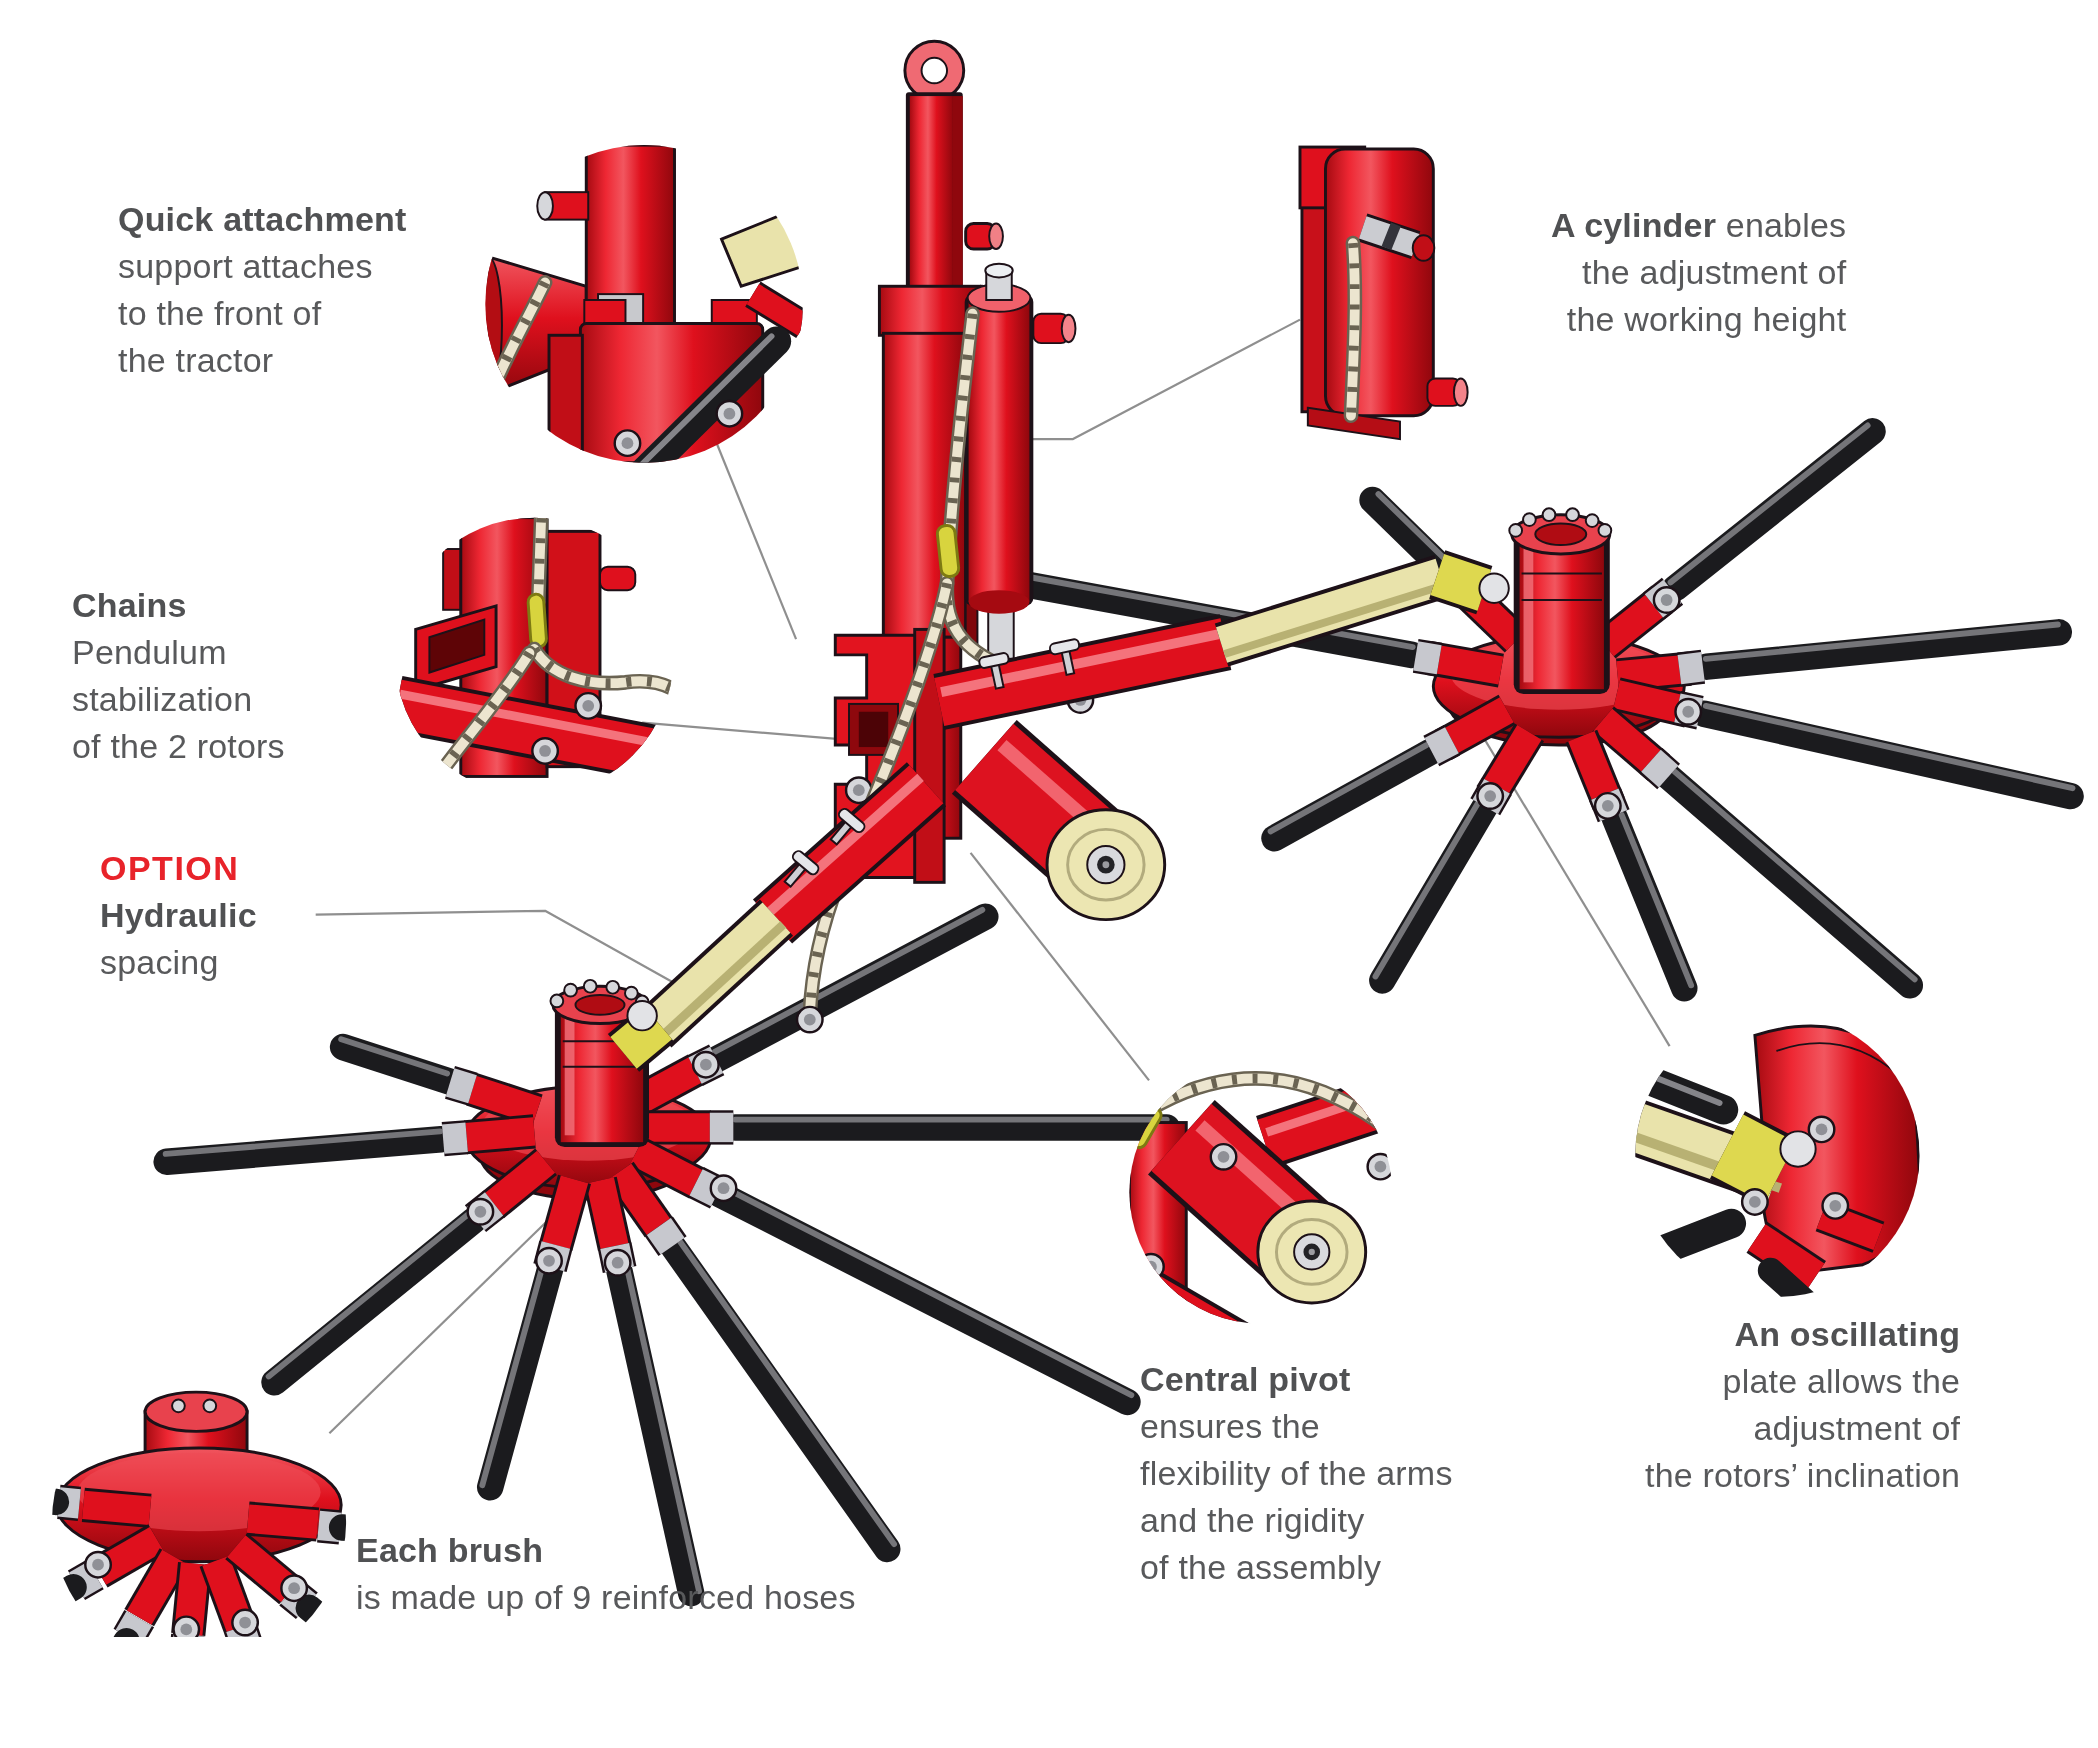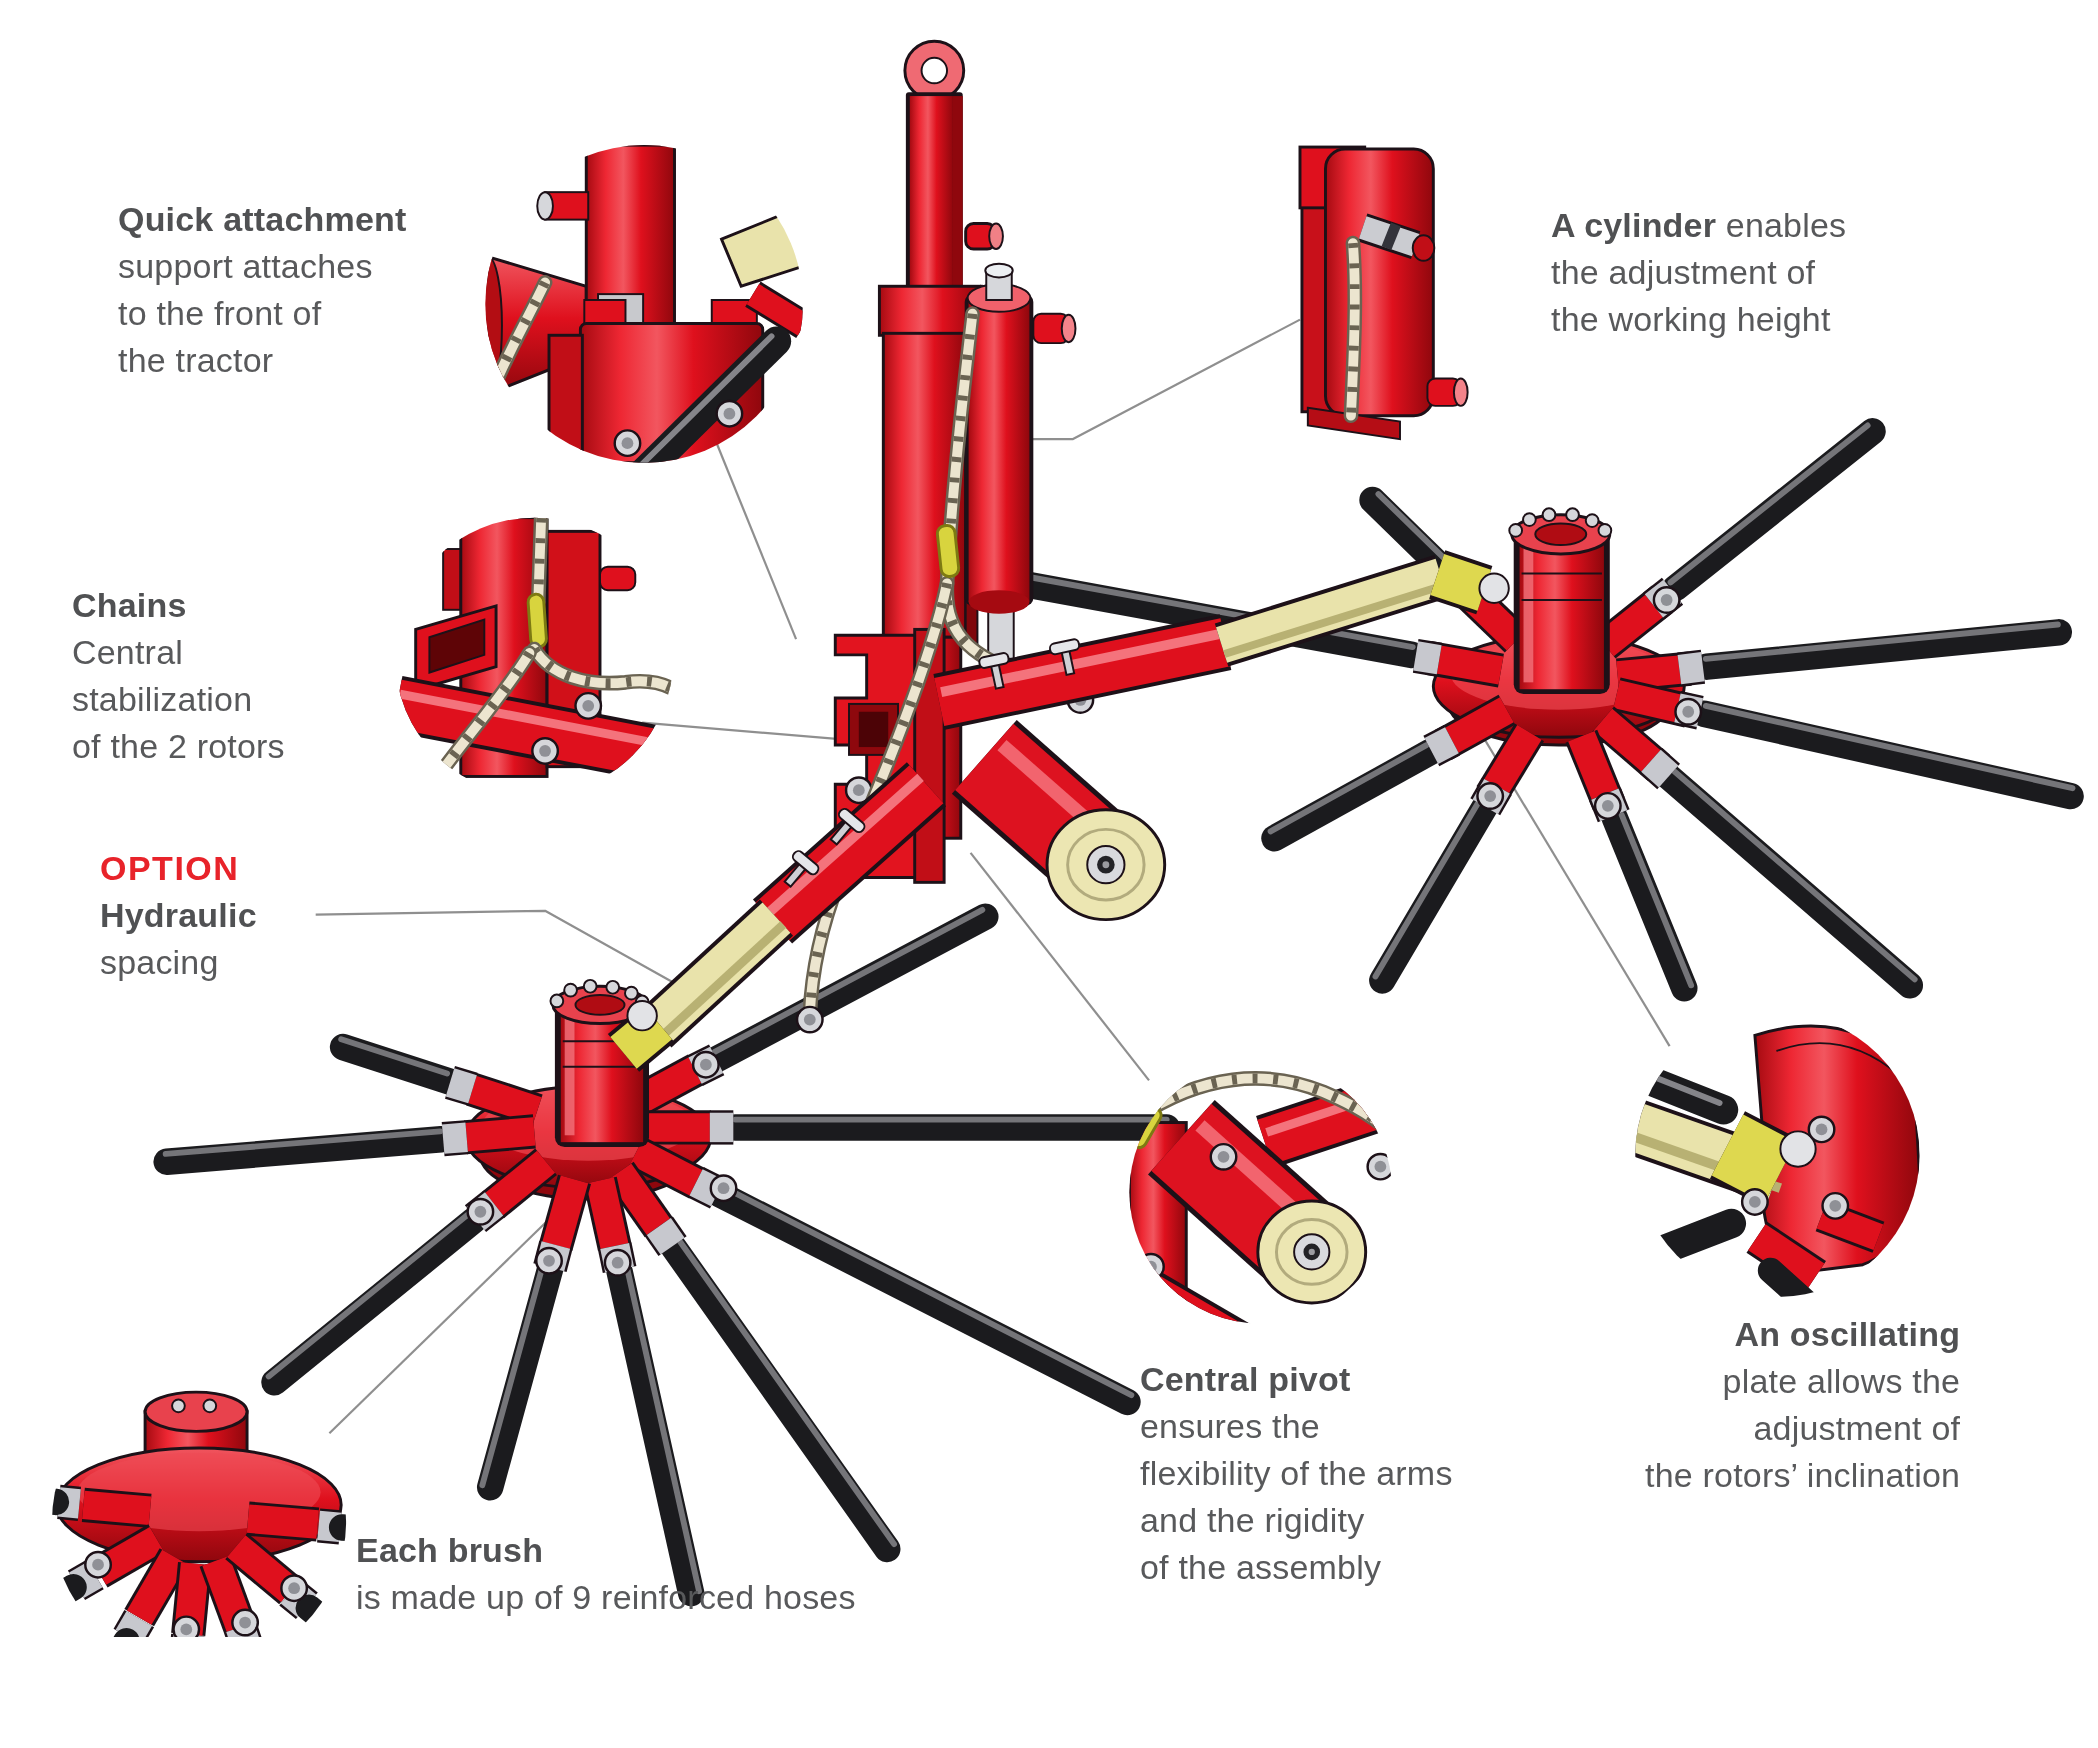--- a/index.html
+++ b/index.html
@@ -516,28 +516,28 @@
   </g>
 </svg>
 
 <div>
       <div class="ann" style="left: 118px; top: 196px;">
         <div class="ann-line"><span class="seg-b">Quick attachment</span></div>
         <div class="ann-line"><span class="seg-r">support attaches</span></div>
         <div class="ann-line"><span class="seg-r">to the front of</span></div>
         <div class="ann-line"><span class="seg-r">the tractor</span></div>
       </div>
-      <div class="ann" style="left: 1551px; top: 202px;">
+      <div class="ann" style="left: 1551px; top: 202px; text-align: right;">
         <div class="ann-line"><span class="seg-b">A cylinder</span><span class="seg-r"> enables</span></div>
         <div class="ann-line"><span class="seg-r">the adjustment of</span></div>
         <div class="ann-line"><span class="seg-r">the working height</span></div>
       </div>
       <div class="ann" style="left: 72px; top: 582px;">
         <div class="ann-line"><span class="seg-b">Chains</span></div>
-        <div class="ann-line"><span class="seg-r">Central</span></div>
+        <div class="ann-line"><span class="seg-r">Pendulum</span></div>
         <div class="ann-line"><span class="seg-r">stabilization</span></div>
         <div class="ann-line"><span class="seg-r">of the 2 rotors</span></div>
       </div>
       <div class="ann" style="left: 100px; top: 845px;">
         <div class="ann-line"><span class="seg-o">OPTION</span></div>
         <div class="ann-line"><span class="seg-b">Hydraulic</span></div>
         <div class="ann-line"><span class="seg-r">spacing</span></div>
       </div>
       <div class="ann" style="left: 1140px; top: 1356px;">
         <div class="ann-line"><span class="seg-b">Central pivot</span></div>

